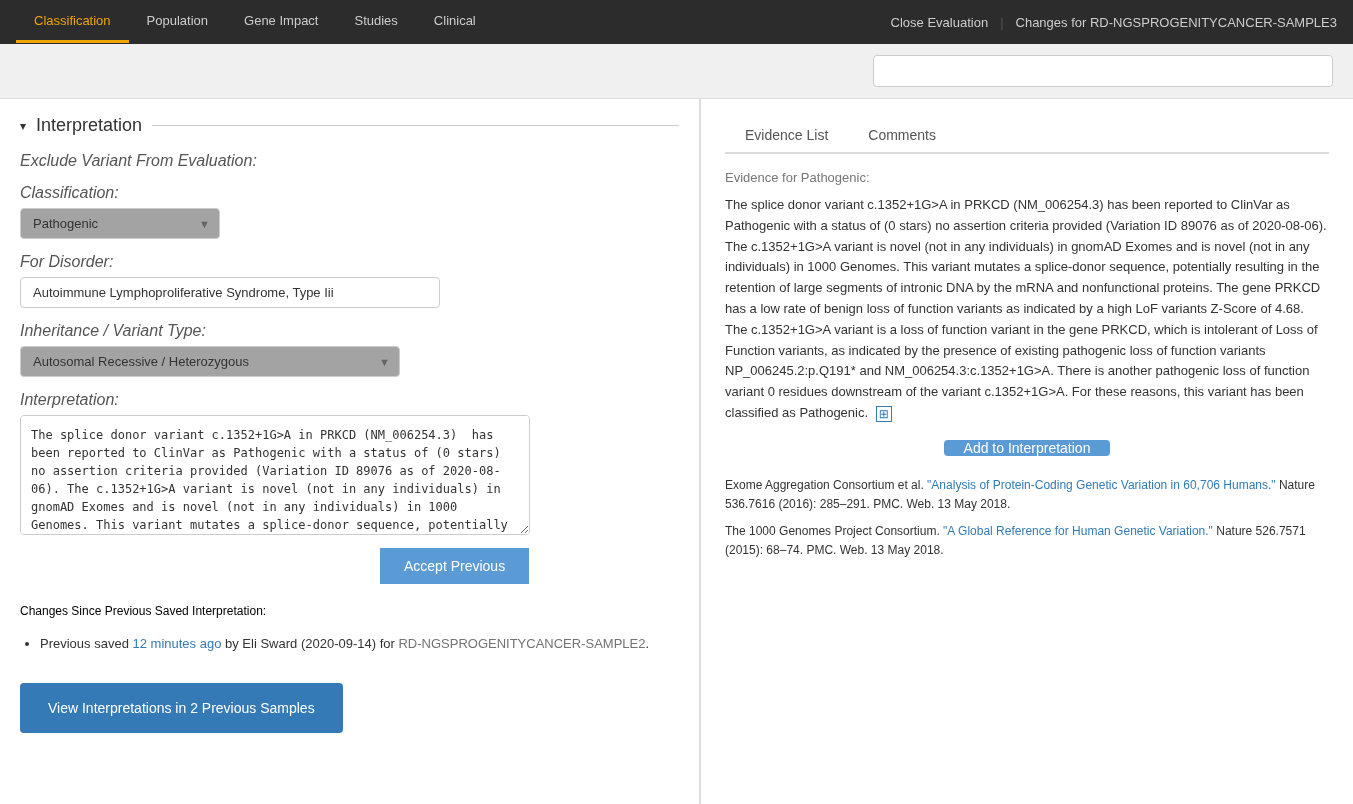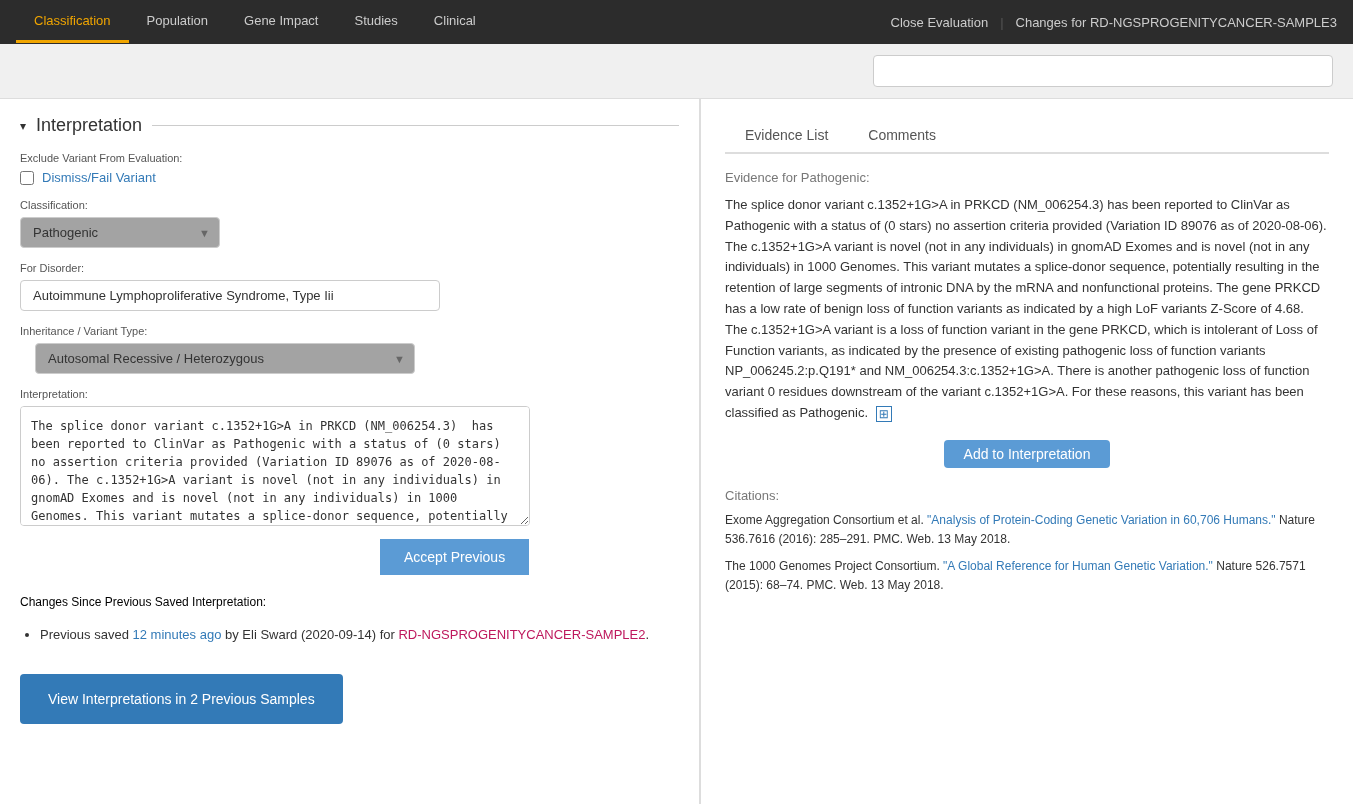--- a/index.html
+++ b/index.html
@@ -72,24 +72,25 @@
       color: #333;
     }
     .section-line {
       flex: 1;
       height: 1px;
       background: #ccc;
     }
 
     
     .field-label {
-      font-size: 11px;
+      font-size: 16px;
       color: #555;
       margin-bottom: 6px;
       margin-top: 14px;
+      font-style: italic;
     }
     .checkbox-row {
       display: flex;
       align-items: center;
       gap: 8px;
       margin-top: 4px;
     }
     .checkbox-row input[type="checkbox"] {
       width: 14px;
       height: 14px;
@@ -128,21 +129,20 @@
       width: 420px;
       border: 1px solid #ccc;
       border-radius: 4px;
       padding: 7px 12px;
       font-size: 13px;
       color: #333;
     }
 
     .inheritance-select {
       min-width: 380px;
-      margin-left: 15px;
     }
 
     
     .interp-textarea {
       width: 510px;
       height: 120px;
       border: 1px solid #ccc;
       border-radius: 4px;
       padding: 10px;
       font-size: 12px;
@@ -174,21 +174,21 @@
       margin-bottom: 16px;
     }
     .changes-list {
       list-style: disc;
       padding-left: 20px;
       font-size: 13px;
       color: #333;
       line-height: 1.6;
     }
     .changes-list a {
-      color: #be185d;
+      color: #737373;
       text-decoration: none;
     }
     .changes-list .time-link {
       color: #337ab7;
     }
 
     
     .view-prev-btn {
       display: inline-block;
       background: #337ab7;
@@ -240,21 +240,21 @@
       color: #333;
       line-height: 1.6;
       margin-bottom: 16px;
     }
 
     .add-interp-btn {
       background: #5b9bd5;
       color: #fff;
       border: none;
       border-radius: 4px;
-      padding: 6px 20px;
+      padding: 0 20px;
       font-size: 14px;
       cursor: pointer;
       display: block;
       margin: 0 auto 20px auto;
     }
 
     .citations-label {
       font-size: 13px;
       color: #777;
       margin-bottom: 8px;
@@ -356,24 +356,20 @@
 
       
       <div class="section-header">
         <span class="section-toggle">▾</span>
         <span class="section-title">Interpretation</span>
         <div class="section-line"></div>
       </div>
 
       
       <div class="field-label">Exclude Variant From Evaluation:</div>
-      <div class="checkbox-row">
-        <input type="checkbox" style="">
-        <span class="checkbox-label">Dismiss/Fail Variant</span>
-      </div>
 
       
       <div class="field-label">Classification:</div>
       <div class="select-wrapper">
         <select class="styled-select">
           <option>Pathogenic</option>
           <option>Likely Pathogenic</option>
           <option>Uncertain Significance</option>
           <option>Likely Benign</option>
           <option>Benign</option>
@@ -430,21 +426,20 @@
 
       <div class="evidence-label">Evidence for Pathogenic:</div>
 
       <div class="evidence-text">
         <span>The splice donor variant c.1352+1G&gt;A in PRKCD (NM_006254.3) has been reported to ClinVar as Pathogenic with a status of (0 stars) no assertion criteria provided (Variation ID 89076 as of 2020-08-06). The c.1352+1G&gt;A variant is novel (not in any individuals) in gnomAD Exomes and is novel (not in any individuals) in 1000 Genomes. This variant mutates a splice-donor sequence, potentially resulting in the retention of large segments of intronic DNA by the mRNA and nonfunctional proteins. The gene PRKCD has a low rate of benign loss of function variants as indicated by a high LoF variants Z-Score of 4.68. The c.1352+1G&gt;A variant is a loss of function variant in the gene PRKCD, which is intolerant of Loss of Function variants, as indicated by the presence of existing pathogenic loss of function variants NP_006245.2:p.Q191* and NM_006254.3:c.1352+1G&gt;A. There is another pathogenic loss of function variant 0 residues downstream of the variant c.1352+1G&gt;A. For these reasons, this variant has been classified as Pathogenic.</span>
         <span class="expand-icon">⊞</span>
       </div>
 
       <button class="add-interp-btn">Add to Interpretation</button>
 
-      <div class="citations-label">Citations:</div>
       <div class="citation-item">
         <span>Exome Aggregation Consortium et al. </span><a>"Analysis of Protein-Coding Genetic Variation in 60,706 Humans."</a><span> Nature 536.7616 (2016): 285–291. PMC. Web. 13 May 2018.</span>
       </div>
       <div class="citation-item">
         <span>The 1000 Genomes Project Consortium. </span><a>"A Global Reference for Human Genetic Variation."</a><span> Nature 526.7571 (2015): 68–74. PMC. Web. 13 May 2018.</span>
       </div>
 
     </div>
   </div>
 </div>

